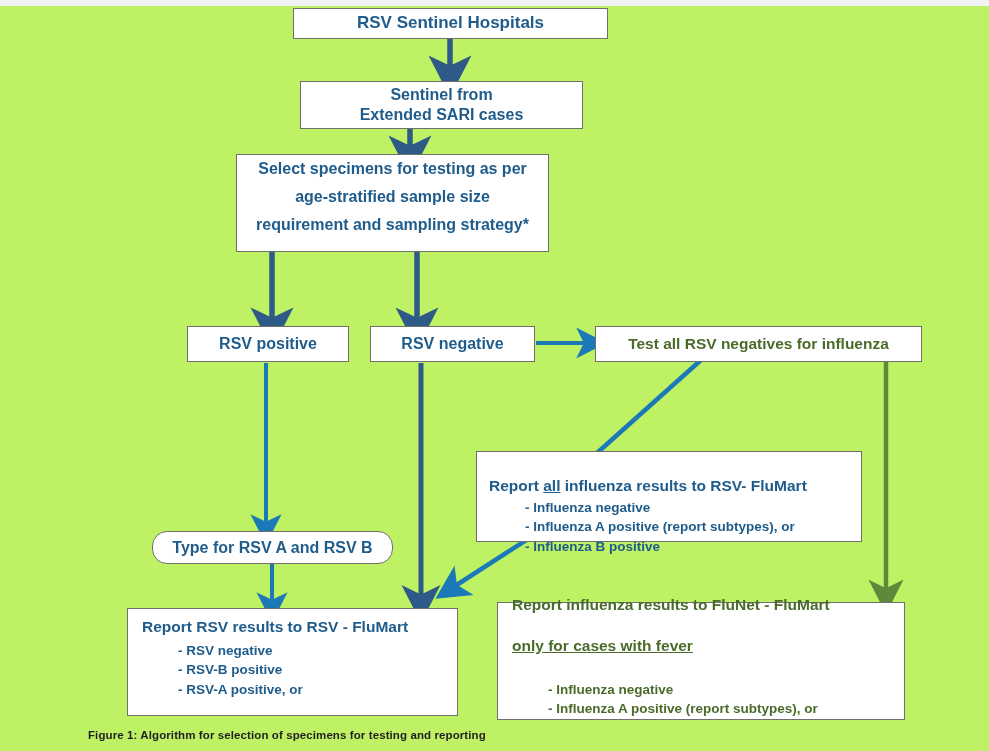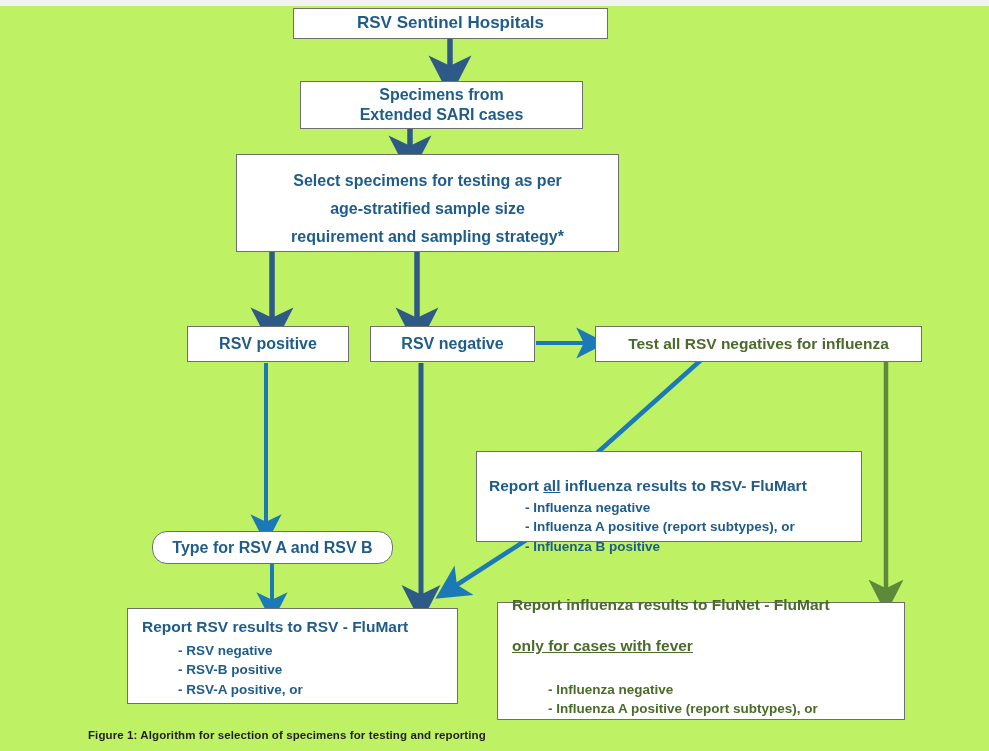--- a/index.html
+++ b/index.html
@@ -113,25 +113,25 @@
     <line x1="534" y1="535" x2="452" y2="588" stroke="#1B79B8" stroke-width="4.5" marker-end="url(#ah-blue)"></line>
 
     <line x1="886" y1="360" x2="886" y2="594" stroke="#5C8A3A" stroke-width="4.5" marker-end="url(#ah-green)"></line>
   </svg>
 
   <div class="node centered" style="left:293px; top:8px; width:315px; height:31px;">
     <div class="node-title blue-text" style="font-size:17px;">RSV Sentinel Hospitals</div>
   </div>
 
   <div class="node centered" style="left:300px; top:81px; width:283px; height:48px;">
-    <div class="node-title blue-text" style="font-size:16px;">Specimens from
+    <div class="node-title blue-text" style="font-size:16px;">Sentinel from
 Extended SARI cases</div>
   </div>
 
-  <div class="node centered" style="left:236px; top:154px; width:383px; height:98px; justify-content:flex-end;">
+  <div class="node centered" style="left:236px; top:154px; width:313px; height:98px; justify-content:flex-start;">
     <div class="node-title blue-text" style="font-size:16px; line-height:1.75;">Select specimens for testing as per
 age-stratified sample size
 requirement and sampling strategy*</div>
   </div>
 
   <div class="node centered" style="left:187px; top:326px; width:162px; height:36px;text-align:right;">
     <div class="node-title blue-text" style="font-size:16px;">RSV positive</div>
   </div>
 
   <div class="node centered" style="left:595px; top:326px; width:327px; height:36px;">
@@ -150,21 +150,21 @@
       <div class="bullet-line">- Influenza negative</div>
       <div class="bullet-line">- Influenza A positive (report subtypes), or</div>
       <div class="bullet-line">- Influenza B positive</div>
     </div>
   </div>
 
   <div class="node centered" style="left:152px; top:531px; width:241px; height:33px;border-radius:15px;">
     <div class="node-title blue-text" style="font-size:16px;">Type for RSV A and RSV B</div>
   </div>
 
-  <div class="node" style="left:127px; top:608px; width:331px; height:96px; padding:9px 0 0 14px; justify-content:flex-start;">
+  <div class="node" style="left:127px; top:608px; width:331px; height:108px; padding:9px 0 0 14px; justify-content:flex-start;">
     <div class="node-title blue-text" style="font-size:15.5px;">Report RSV results to RSV - FluMart</div>
     <div class="bullets blue-text" style="font-size:13.5px; padding-left:36px; margin-top:4px;">
       <div class="bullet-line">- RSV negative</div>
       <div class="bullet-line">- RSV-B positive</div>
       <div class="bullet-line">- RSV-A positive, or</div>
     </div>
   </div>
 
   <div class="node" style="left:497px; top:602px; width:408px; height:118px; padding:8px 0 0 14px; justify-content:flex-end;">
     <div class="node-title green-text" style="font-size:15.5px; line-height:1.3;">

